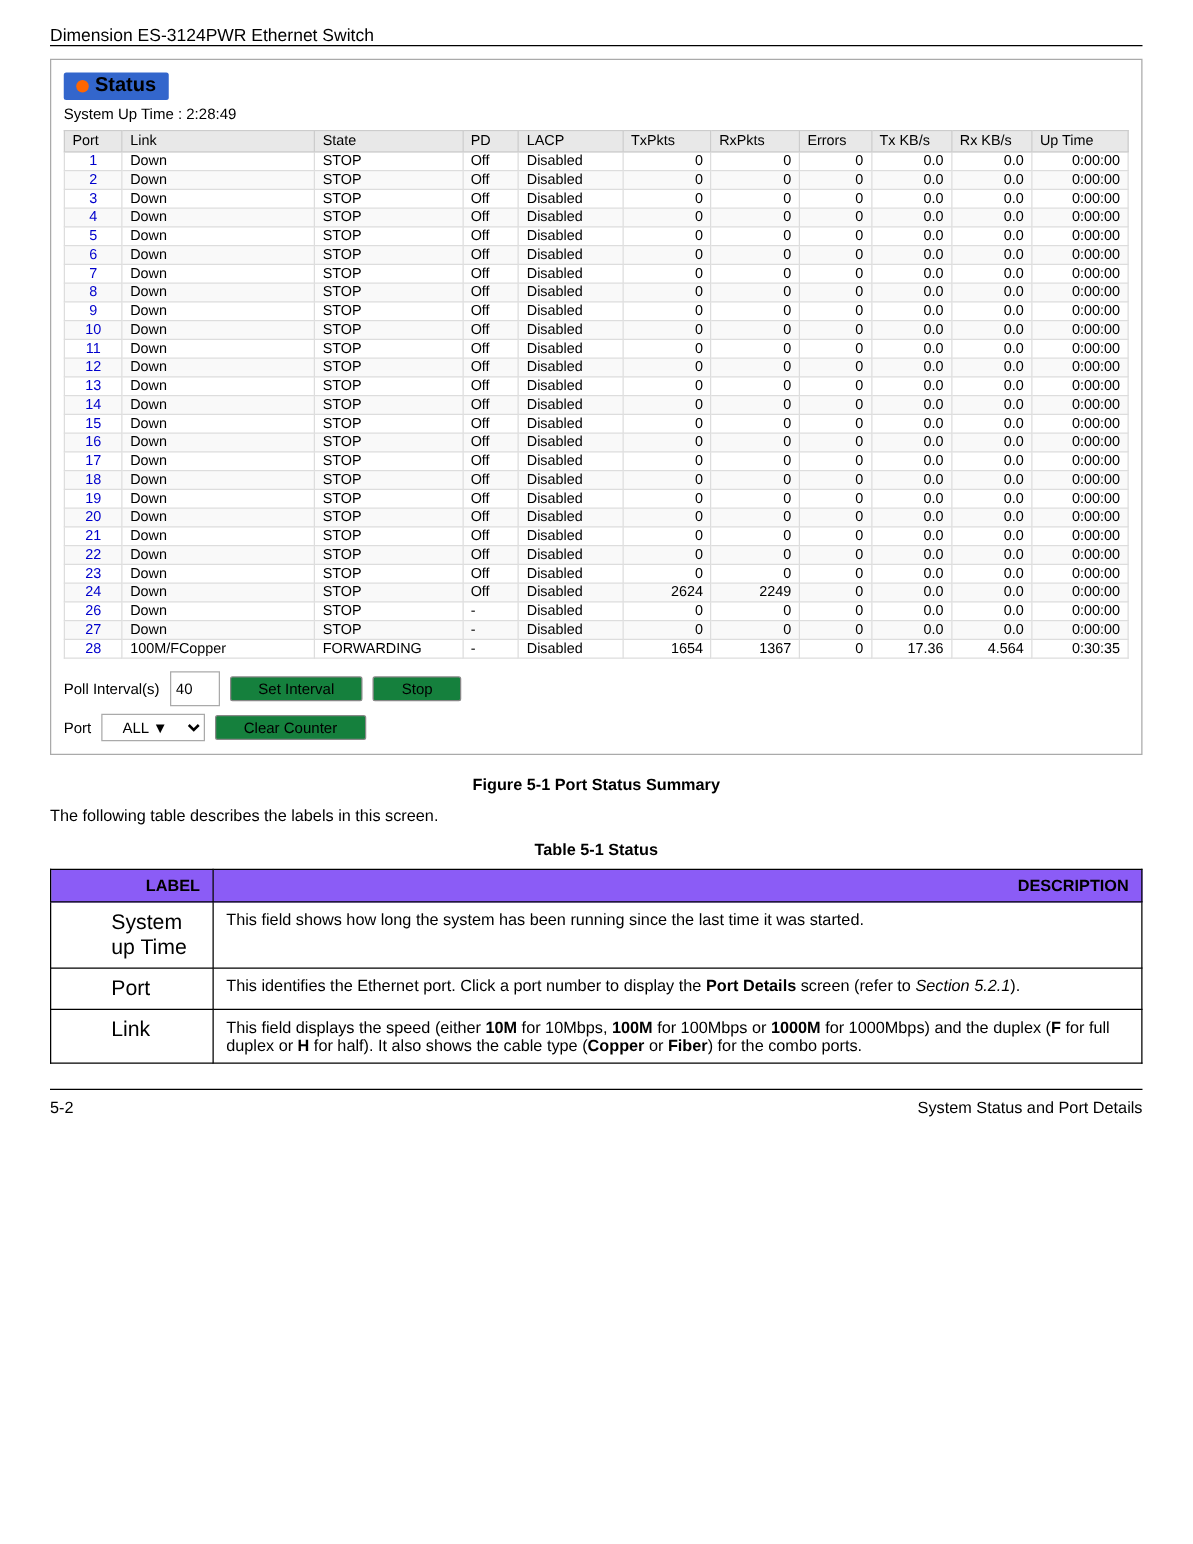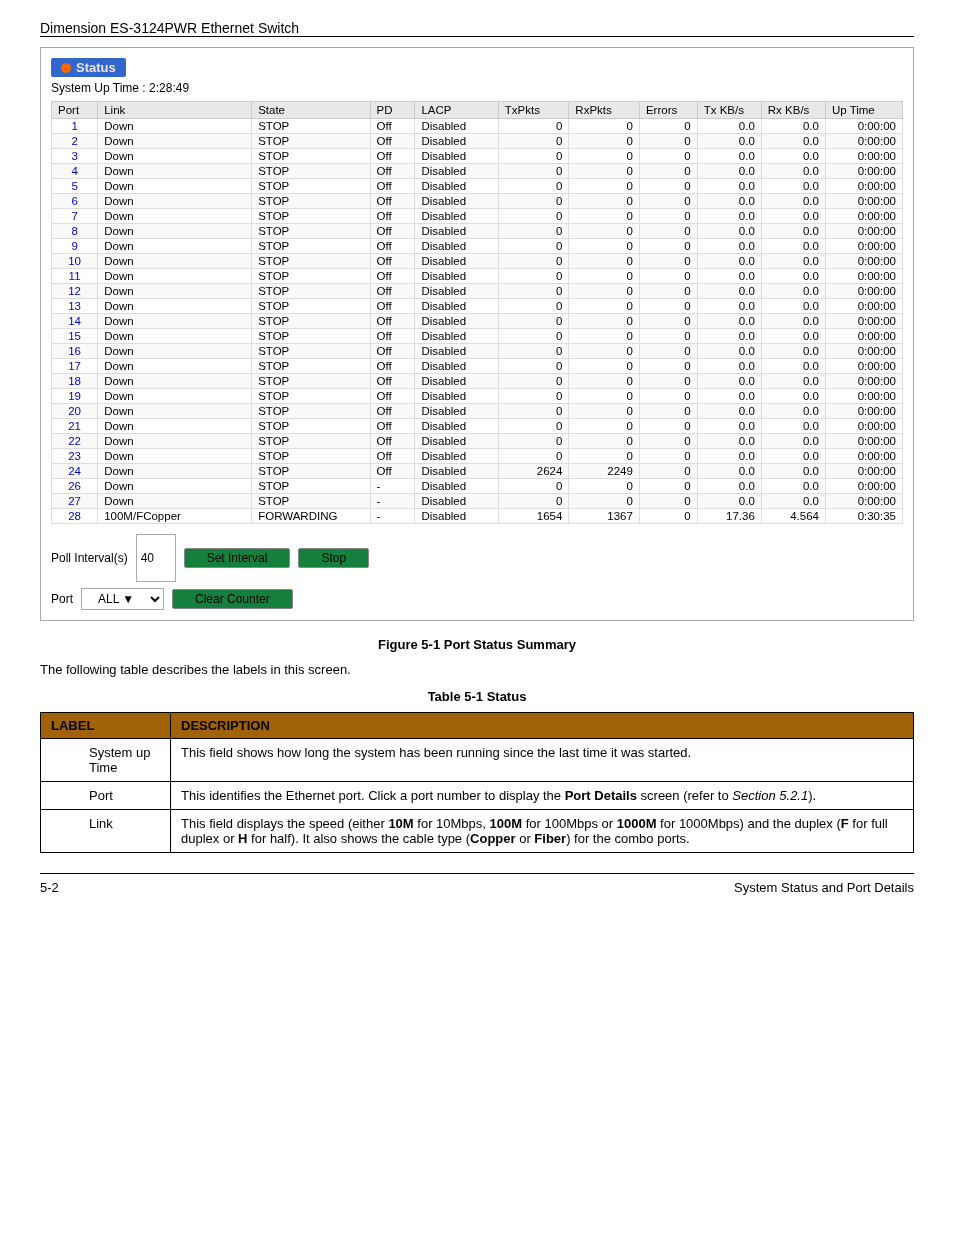--- a/index.html
+++ b/index.html
@@ -31,22 +31,22 @@
     }
 
     
     .status-header {
       display: flex;
       align-items: center;
       margin-bottom: 4px;
     }
     .status-badge {
       background: #3366cc;
-      color: #e5e5e5;
-      font-size: 13px;
+      color: #000000;
+      font-size: 16px;
       font-weight: bold;
       padding: 2px 10px;
       border-radius: 2px;
       display: flex;
       align-items: center;
       gap: 5px;
     }
     .status-badge .dot {
       width: 10px;
       height: 10px;
@@ -105,21 +105,21 @@
       gap: 8px;
       margin-top: 10px;
       flex-wrap: wrap;
     }
     .controls-row label {
       font-size: 12px;
     }
     .controls-row input[type=text] {
       width: 40px;
       border: 1px solid #aaa;
-      padding: 16px 4px;
+      padding: 6px 4px;
       font-size: 12px;
     }
     .ctrl-btn {
       border: 1px solid #888;
       background: #15803d;
       padding: 2px 22px;
       font-size: 12px;
       cursor: pointer;
       border-radius: 2px;
     }
@@ -162,32 +162,32 @@
     }
     .desc-table {
       width: 100%;
       border-collapse: collapse;
       font-size: 13px;
       margin-bottom: 20px;
     }
     .desc-table th {
       border: 1px solid #000;
       padding: 5px 10px;
-      text-align: left;
+      text-align: right;
       font-weight: bold;
-      background: #a16207;
+      background: #8b5cf6;
     }
     .desc-table td {
       border: 1px solid #000;
       padding: 6px 10px;
       vertical-align: top;
     }
     .desc-table td:first-child {
       width: 130px;
-      font-size: 13px;
+      font-size: 17px;
       padding-left: 48px;
     }
     .desc-table em { font-style: italic; }
 
     
     .page-footer {
       display: flex;
       justify-content: space-between;
       font-size: 13px;
       border-top: 1px solid #000;

